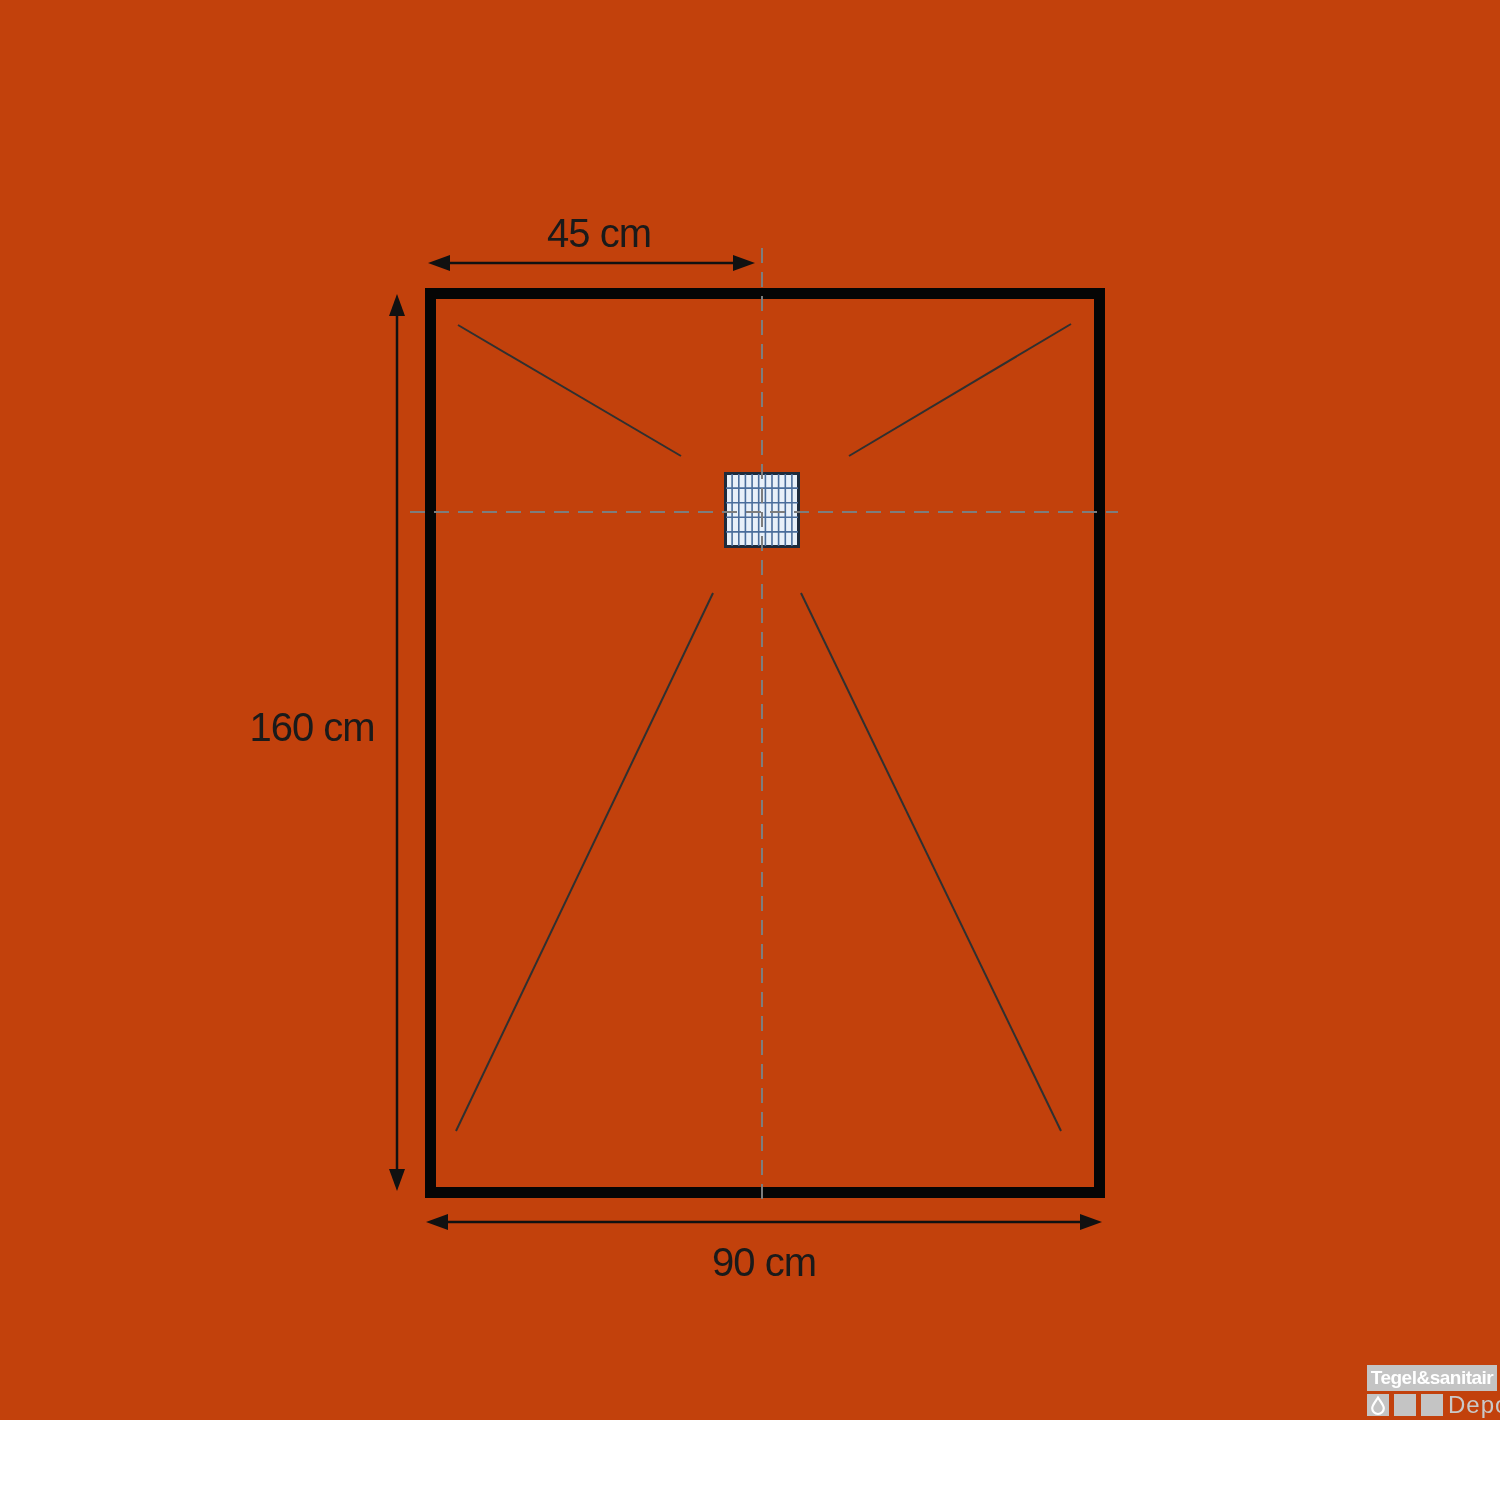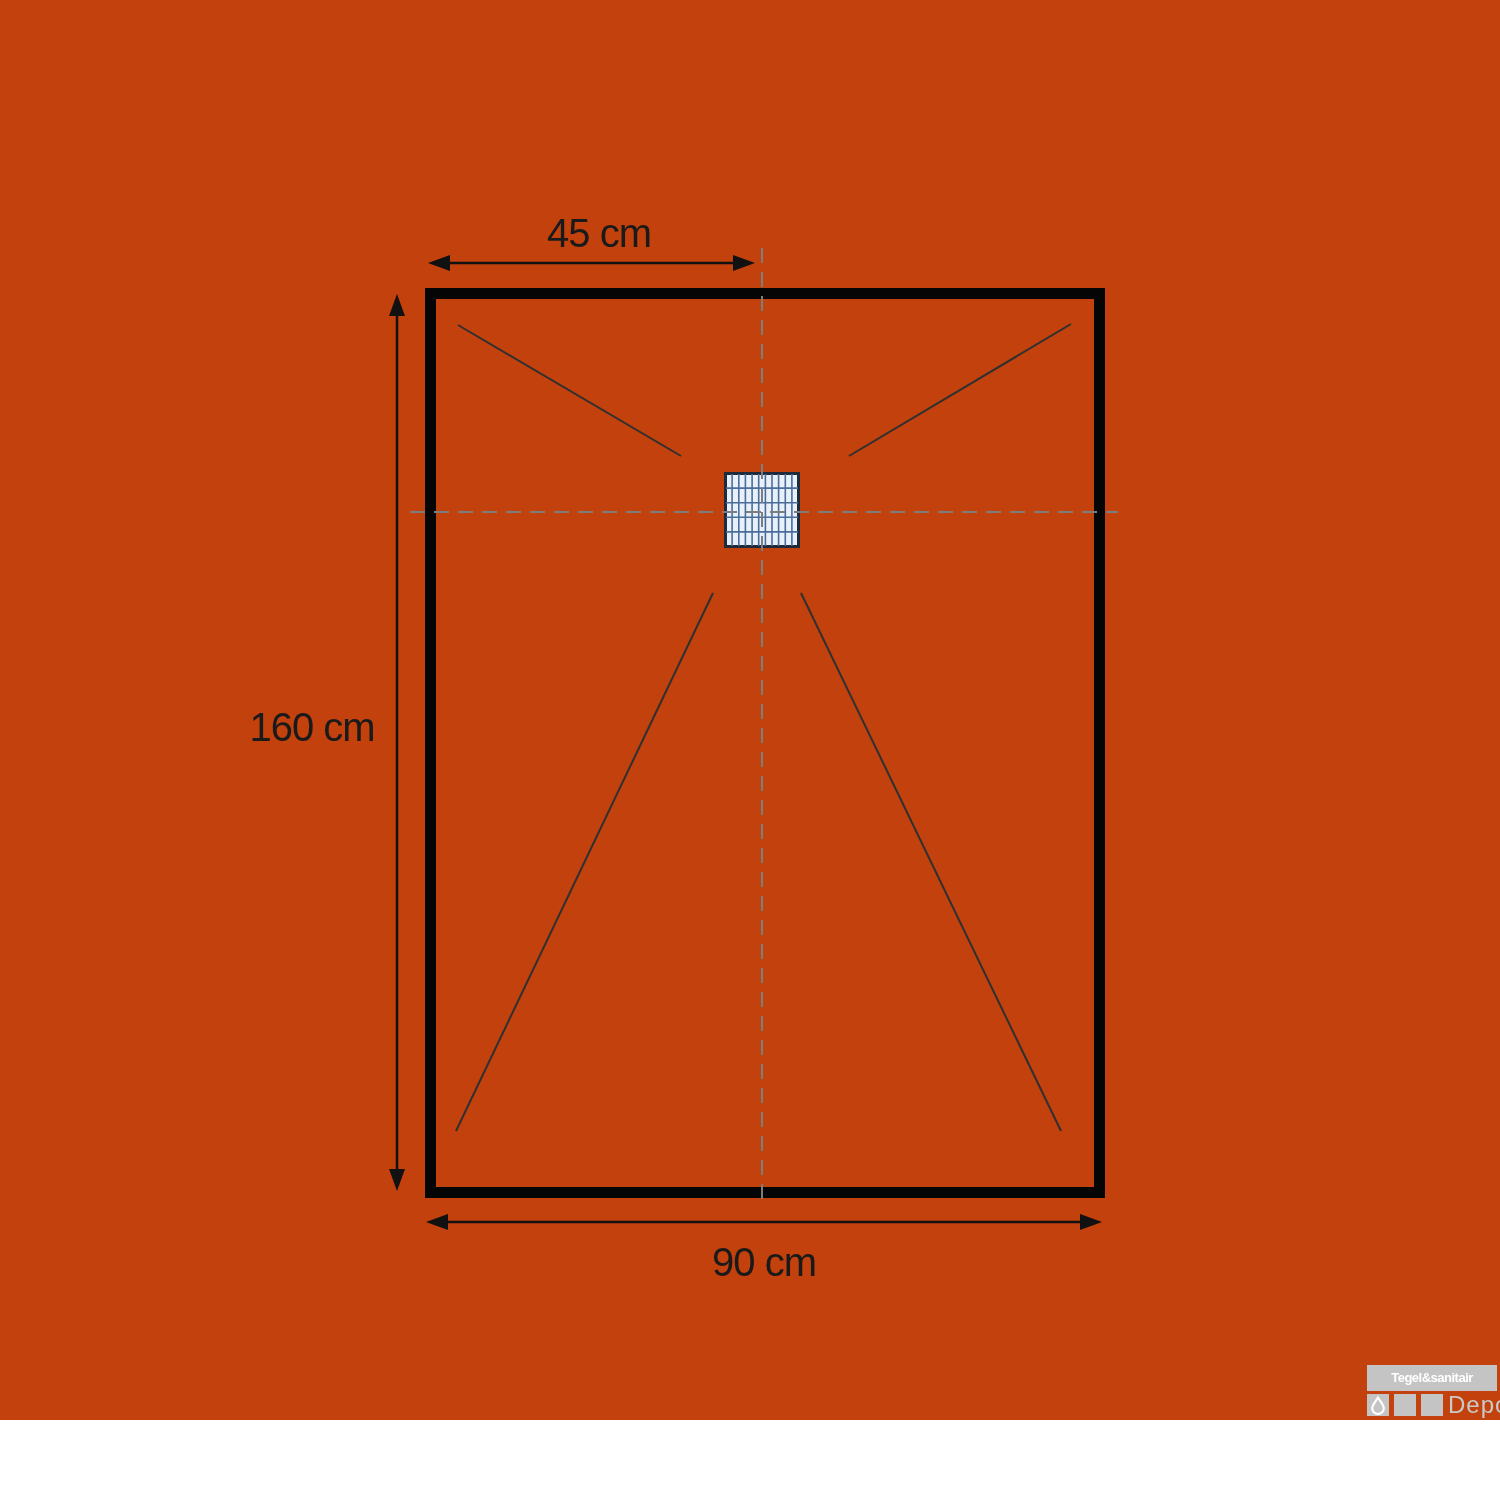--- a/index.html
+++ b/index.html
@@ -31,21 +31,21 @@
   .watermark {
     position: absolute;
     right: 3px;
     bottom: 4px;
     width: 130px;
   }
   .wm-bar {
     background: #c4c4c4;
     color: #ffffff;
     font-weight: bold;
-    font-size: 13px;
+    font-size: 19px;
     letter-spacing: -0.5px;
     text-align: center;
     height: 26px;
     line-height: 26px;
   }
   .wm-row {
     display: flex;
     align-items: center;
     gap: 5px;
     margin-top: 3px;

